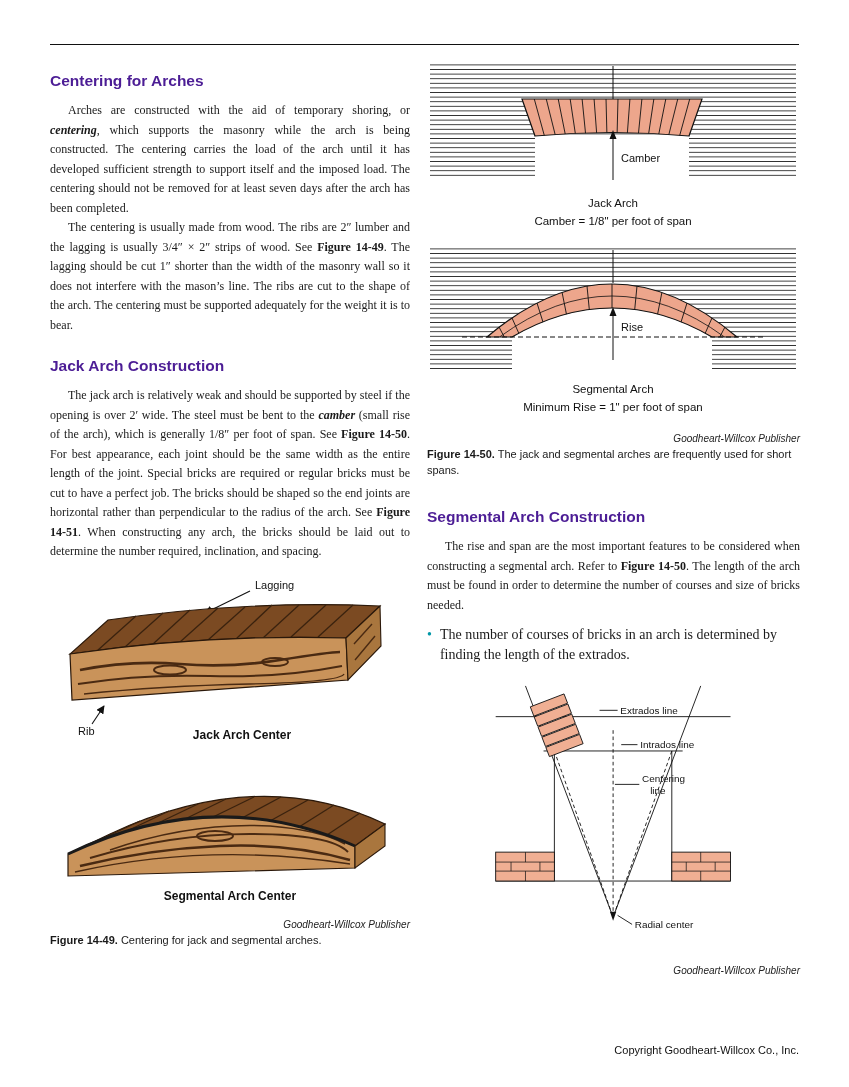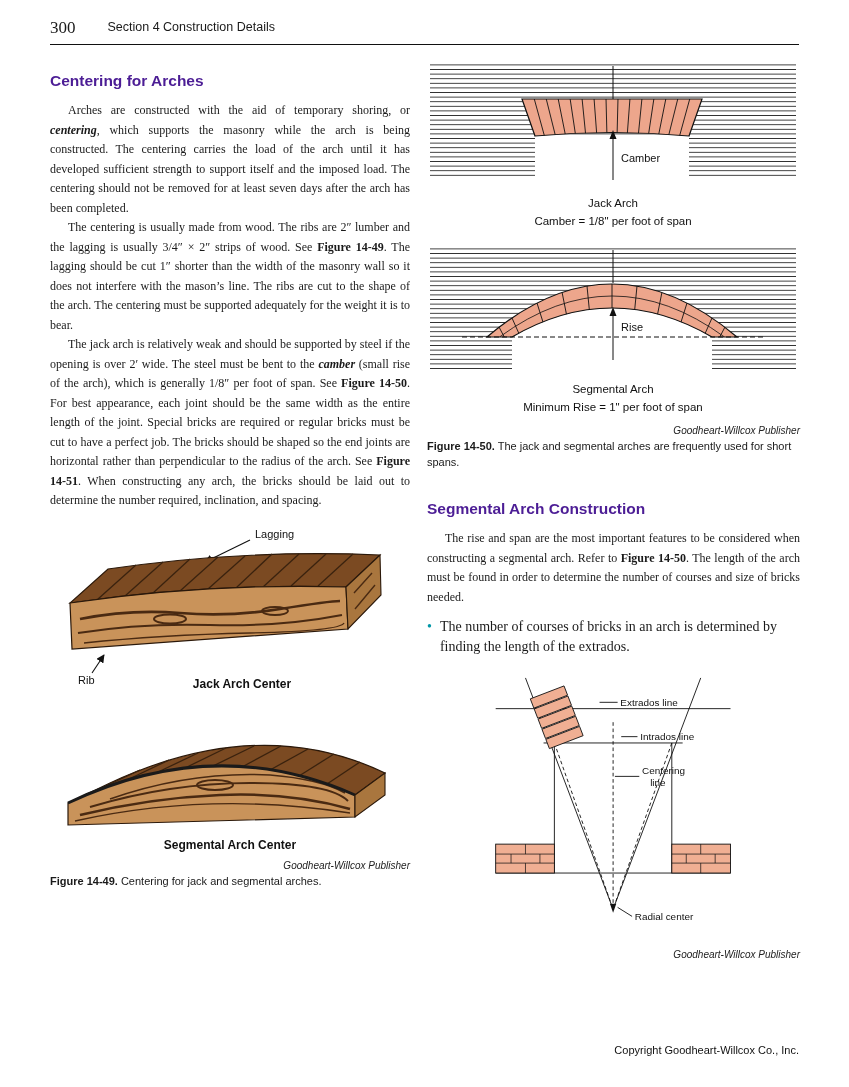--- a/index.html
+++ b/index.html
@@ -10,21 +10,21 @@
   .pagenum{font-size:17px;font-weight:400;display:inline-block;}
   .secttl{font-family:"Liberation Sans", sans-serif;font-size:12.5px;margin-left:28px;position:relative;top:-2px;}
   .hdr-rule{position:absolute;left:50px;top:44px;width:749px;border-top:1.4px solid #111;}
   
   .col-left{position:absolute;left:50px;top:58px;width:360px;}
   .col-right{position:absolute;left:427px;top:58px;width:373px;}
   h2.gw{font-family:"Liberation Sans", sans-serif;font-size:15.5px;font-weight:700;color:#4c1d95;margin:14px 0 11px 0;}
   p.body{font-size:12px;line-height:19.5px;text-align:justify;margin:0;text-indent:18px;}
   .st-b{font-weight:700;}
   .st-bi{font-weight:700;font-style:italic;}
-  .credit{font-family:"Liberation Sans", sans-serif;font-style:italic;font-size:10px;color:#222;text-align:right;margin-top:5px;}
+  .credit{font-family:"Liberation Sans", sans-serif;font-style:italic;font-size:10px;color:#222;text-align:right;margin-top:13px;}
   .caption{font-family:"Liberation Sans", sans-serif;font-size:11px;line-height:15.5px;margin-top:3px;text-align:left;text-indent:0;}
   .caption .cb{font-weight:700;}
   .figwrap{margin-top:12px;}
   .bullet-row{display:flex;gap:8px;margin-top:10px;font-size:14px;line-height:19.5px;}
   .bullet-dot{color:#0097A7;font-size:14px;line-height:19.5px;}
   .fig51wrap{text-align:center;margin-top:16px;}
   
   .fl{font-family:"Liberation Sans", sans-serif;font-size:11px;fill:#111;}
   .ft{font-family:"Liberation Sans", sans-serif;font-size:11.5px;fill:#111;}
   .ftb{font-family:"Liberation Sans", sans-serif;font-size:12px;font-weight:700;fill:#111;}
@@ -40,30 +40,27 @@
     <defs>
       <pattern id="courses" width="8" height="4.6" patternUnits="userSpaceOnUse">
         <line x1="0" y1="2.3" x2="8" y2="2.3" stroke="#242424" stroke-width="0.9"></line>
       </pattern>
       <marker id="ah" viewBox="0 0 10 10" refX="9" refY="5" markerWidth="7.5" markerHeight="7.5" orient="auto-start-reverse">
         <path d="M0,0 L10,5 L0,10 Z" fill="#111"></path>
       </marker>
     </defs>
   </svg>
 
-  <div class="hdr">
-    <span class="pagenum">300</span>
-    <span class="secttl">Section 4   Construction Details</span>
-  </div>
   <div class="hdr-rule"></div>
 
   <div class="col-left">
     <h2 class="gw">Centering for Arches</h2>
     <p class="body"><span>Arches are constructed with the aid of temporary shoring, or </span><span class="st-bi">centering</span><span>, which supports the masonry while the arch is being constructed. The centering carries the load of the arch until it has developed sufficient strength to support itself and the imposed load. The centering should not be removed for at least seven days after the arch has been completed.</span></p>
     <p class="body"><span>The centering is usually made from wood. The ribs are 2″ lumber and the lagging is usually 3/4″ × 2″ strips of wood. See </span><span class="st-b">Figure 14-49</span><span>. The lagging should be cut 1″ shorter than the width of the masonry wall so it does not interfere with the mason’s line. The ribs are cut to the shape of the arch. The centering must be supported adequately for the weight it is to bear.</span></p>
+    <h2 class="gw" style="margin-top:22px">Jack Arch Construction</h2>
     <p class="body"><span>The jack arch is relatively weak and should be supported by steel if the opening is over 2′ wide. The steel must be bent to the </span><span class="st-bi">camber</span><span> (small rise of the arch), which is generally 1/8″ per foot of span. See </span><span class="st-b">Figure 14-50</span><span>. For best appearance, each joint should be the same width as the entire length of the joint. Special bricks are required or regular bricks must be cut to have a perfect job. The bricks should be shaped so the end joints are horizontal rather than perpendicular to the radius of the arch. See </span><span class="st-b">Figure 14-51</span><span>. When constructing any arch, the bricks should be laid out to determine the number required, inclination, and spacing.</span></p>
 
     <div class="figwrap">
       <svg width="360" height="172" viewBox="0 0 360 172">
         <text class="fl" x="205" y="15">Lagging</text>
         <line x1="200" y1="17" x2="155" y2="39" stroke="#111" stroke-width="1.1" marker-end="url(#ah)"></line>
 
         <path d="M20,80 Q158,60 296,64 L330,32 Q196,26 58,46 Z" fill="#7B4A22" stroke="#2a180a" stroke-width="1.2"></path>
         <g stroke="#3a220e" stroke-width="1.3">
           <line x1="48" y1="76" x2="86" y2="42"></line>

